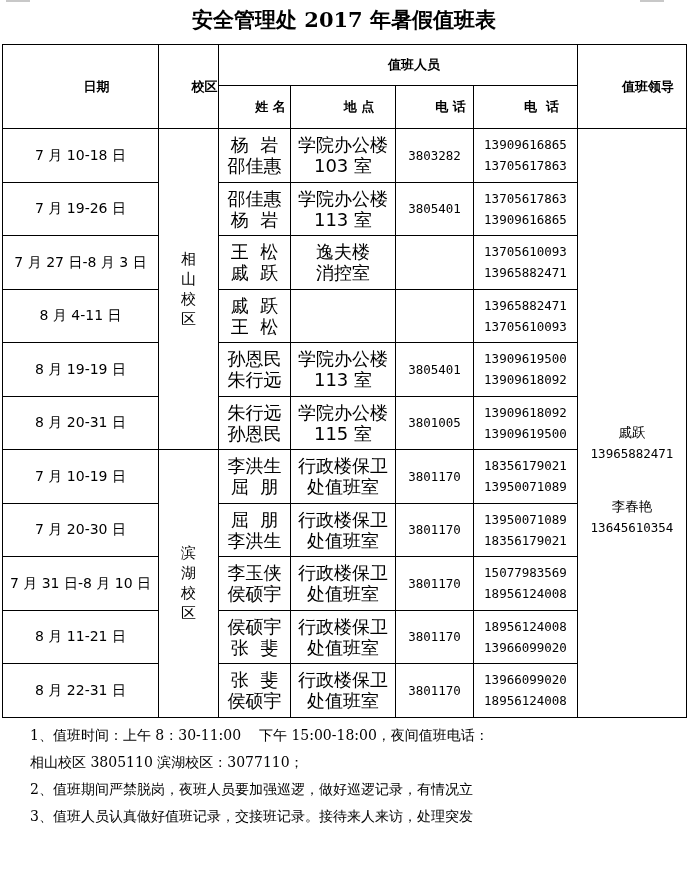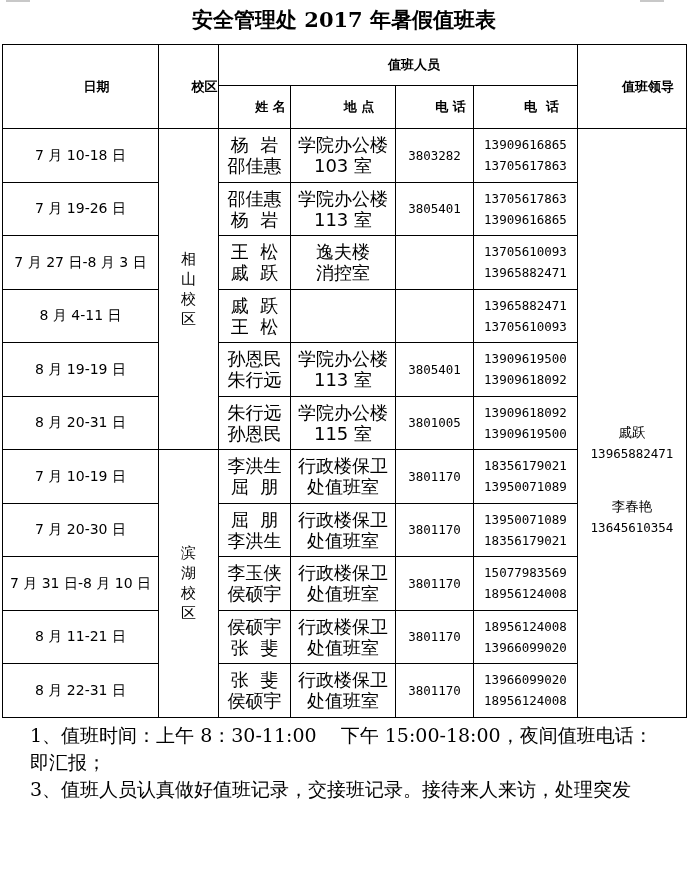--- a/index.html
+++ b/index.html
@@ -22,21 +22,21 @@
   .data-row { height: 53.5px; margin-left: 19px; }
   td { font-size: 18px; line-height: 21px; }
   .date-cell { font-size: 14px; }
   .campus-cell { font-size: 15px; line-height: 20px; }
   .campus-cell span { display: inline-block; width: 16px; word-break: break-all; }
   .num { font-family: "DejaVu Sans Mono", "Liberation Mono", monospace; font-size: 12.5px; }
   .leader-cell { font-size: 13.5px; line-height: 21px; }
   .leader-block { display: block; }
   .leader-block + .leader-block { margin-top: 32px; }
   .notes { position: absolute; left: 30px; top: 722px; width: 610px;
-           font-family: "DejaVu Serif", "Liberation Serif", serif; font-size: 19px; line-height: 27px; }
+           font-family: "DejaVu Serif", "Liberation Serif", serif; font-size: 14px; line-height: 27px; }
   .notes p { margin: 0; }
 </style>
 </head>
 <body>
 
 <div class="corner-mark corner-left"></div>
 <div class="corner-mark corner-right"></div>
 
 <div class="title">安全管理处 2017 年暑假值班表</div>
 
@@ -251,15 +251,16 @@
         <td class="num">
           <div>13966099020</div>
           <div>18956124008</div>
         </td>
       </tr>
     </tbody>
 </table>
 
 <div class="notes">
   <p style="white-space:pre">1、值班时间：上午 8：30-11:00    下午 15:00-18:00，夜间值班电话：</p>
-  <p>即汇报；</p>
+  <p>相山校区 3805110 滨湖校区：3077110；</p>
+  <p>2、值班期间严禁脱岗，夜班人员要加强巡逻，做好巡逻记录，有情况立</p>
   <p>3、值班人员认真做好值班记录，交接班记录。接待来人来访，处理突发</p>
 </div>
 
 </body></html>

